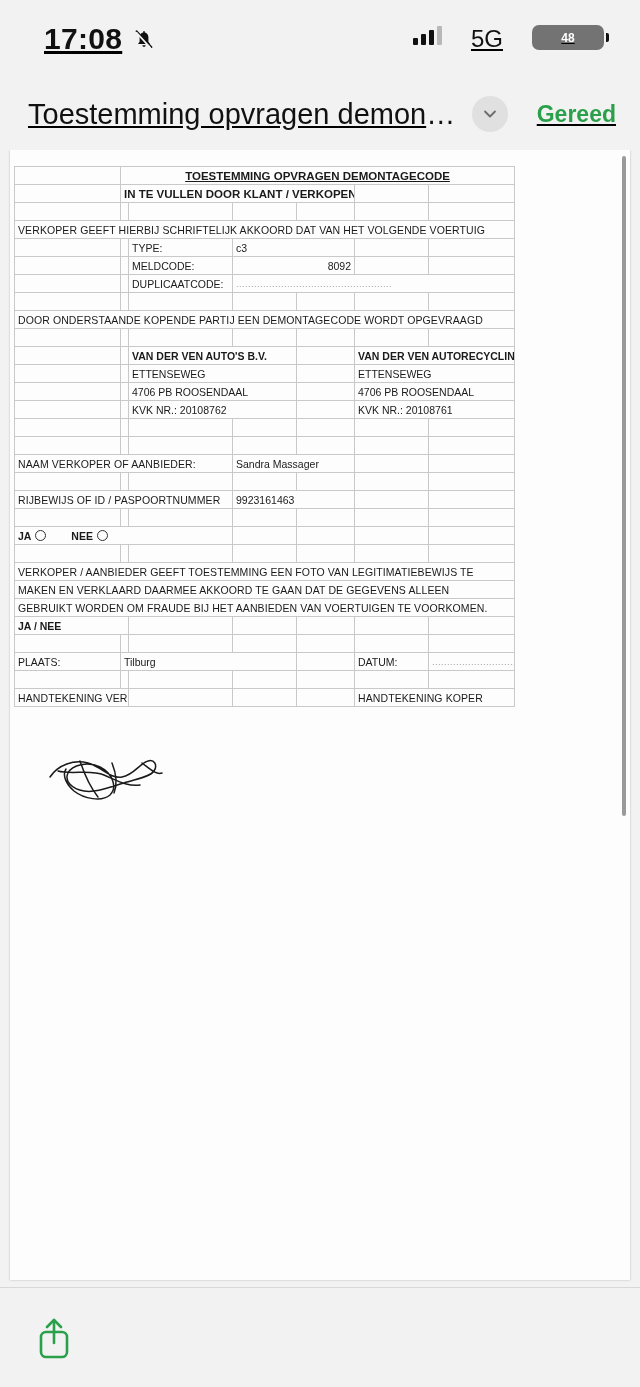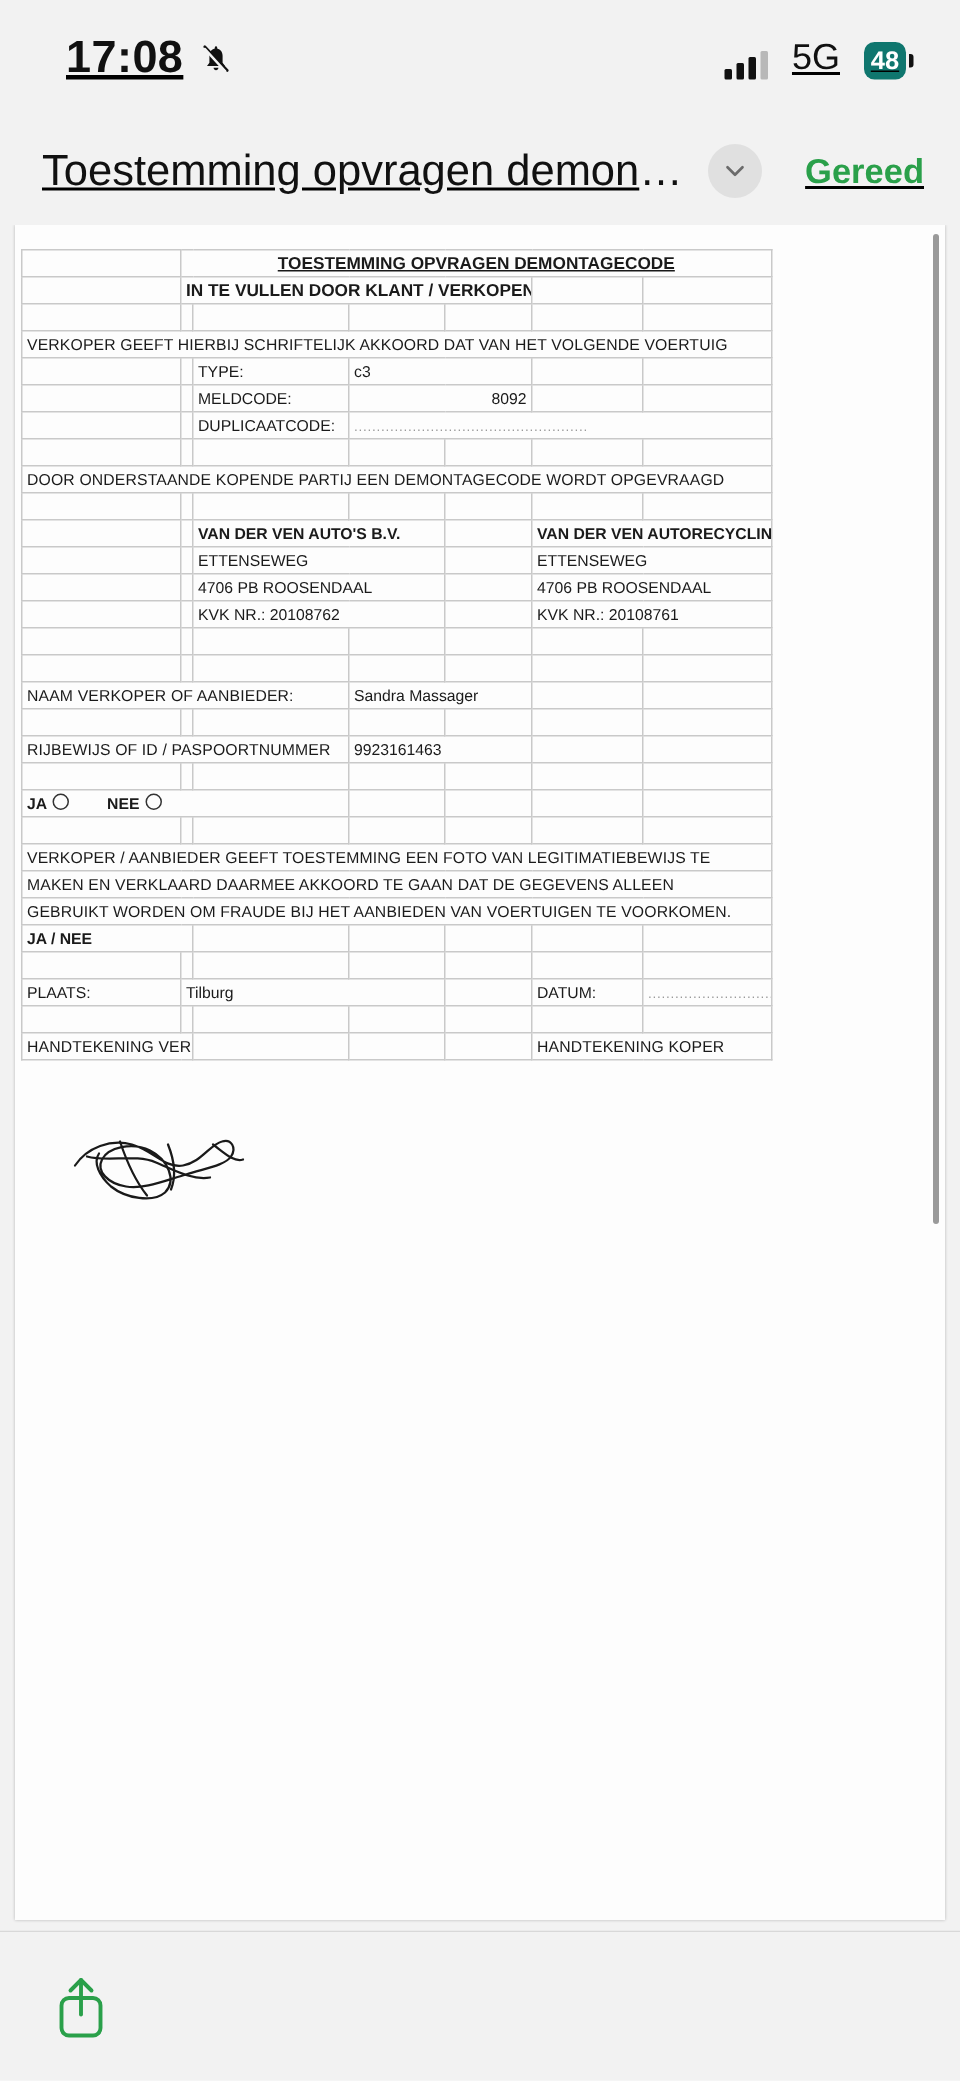--- a/index.html
+++ b/index.html
@@ -45,22 +45,22 @@
     letter-spacing: 0.3px;
   }
   .bell-icon {
     display: inline-block;
     width: 24px;
     height: 24px;
     position: relative;
   }
   .status-right {
     display: flex;
-    align-items: flex-end;
-    gap: 16px;
+    align-items: flex-start;
+    gap: 29px;
   }
   .signal-bars {
     display: flex;
     align-items: flex-end;
     gap: 3px;
     height: 20px;
   }
   .signal-bars i {
     display: block;
     width: 5px;
@@ -70,26 +70,26 @@
   .signal-bars i:nth-child(1) { height: 7px; }
   .signal-bars i:nth-child(2) { height: 11px; }
   .signal-bars i:nth-child(3) { height: 15px; }
   .signal-bars i:nth-child(4) { height: 19px; background: #b8b8b8; }
   .net-label {
     font-size: 24px;
     font-weight: 500;
     color: #111;
   }
   .battery {
-    width: 28px;
+    width: 72px;
     height: 25px;
     border-radius: 7px;
-    background: #0f766e;
+    background: #737373;
     color: #fff;
-    font-size: 17px;
+    font-size: 12px;
     font-weight: 700;
     display: flex;
     align-items: center;
     justify-content: center;
     position: relative;
   }
   .battery::after {
     content: "";
     position: absolute;
     right: -5px;

